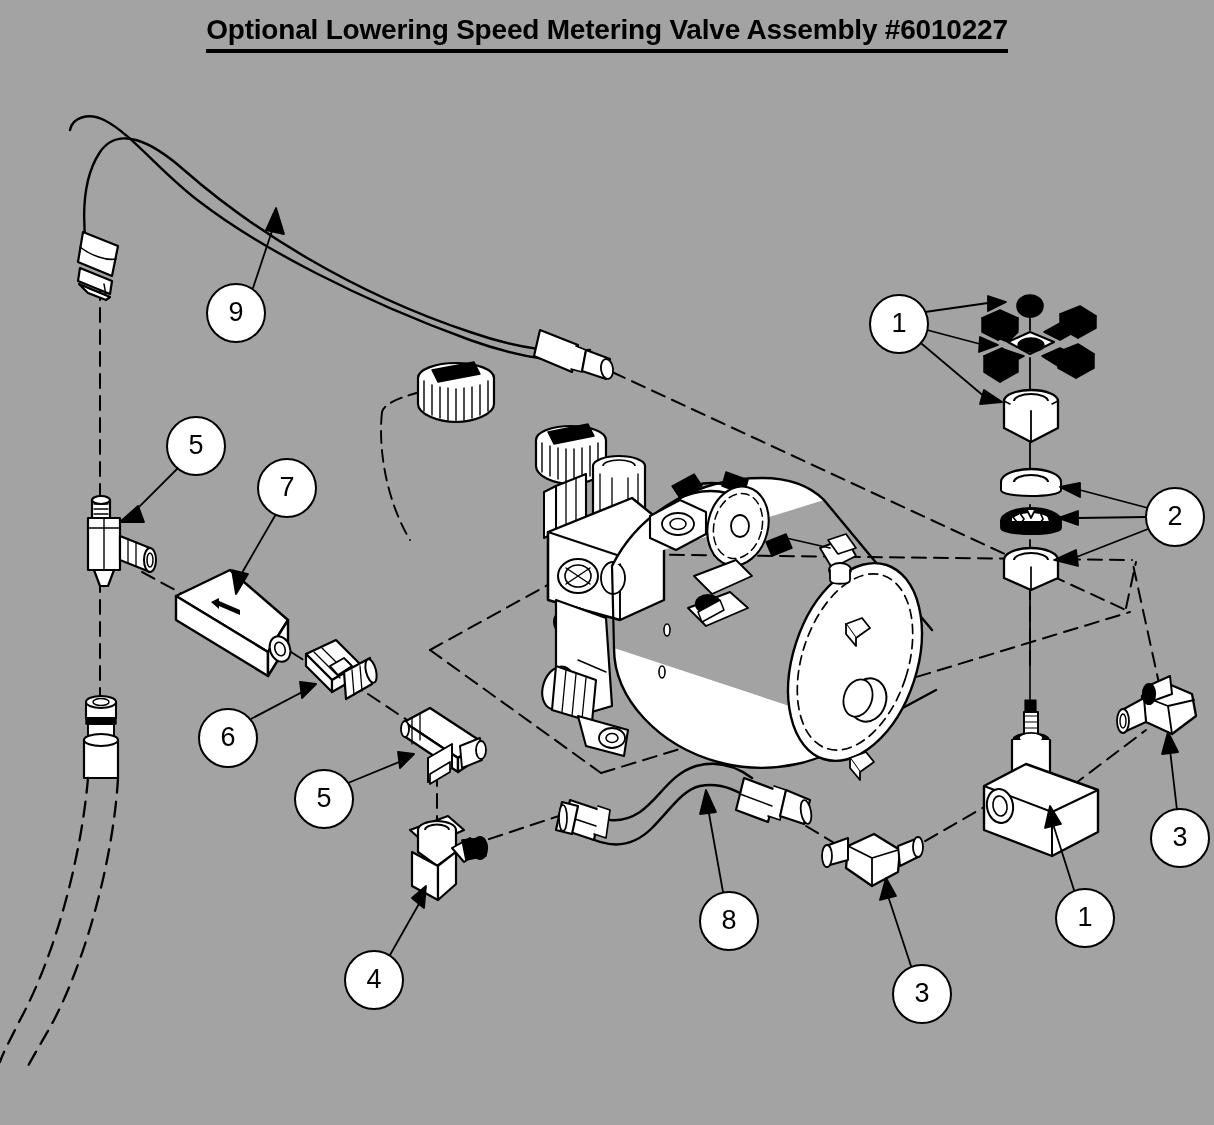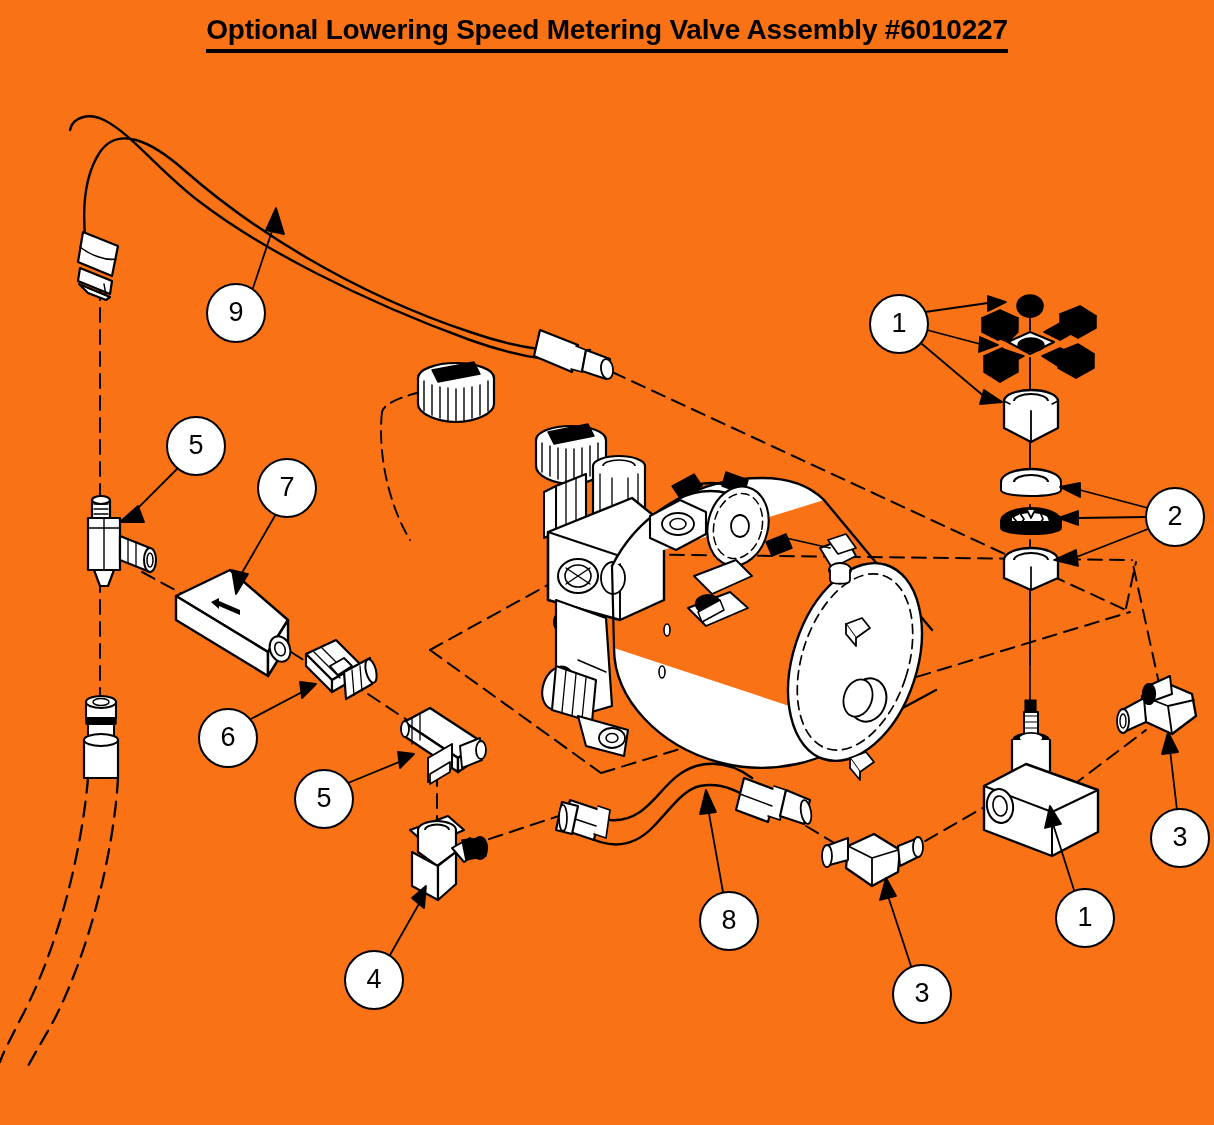--- a/index.html
+++ b/index.html
@@ -9,21 +9,21 @@
     background: #ffffff;
   }
   body {
     font-family: "Liberation Sans", sans-serif;
     color: #000000;
   }
   #page {
     position: relative;
     width: 1214px;
     height: 1125px;
-    background: #f97316;
+    background: #a3a3a3;
     overflow: hidden;
   }
   #title {
     position: absolute;
     left: 0;
     top: 14px;
     width: 1214px;
     text-align: center;
     font-family: "Liberation Sans", sans-serif;
     font-size: 28px;

